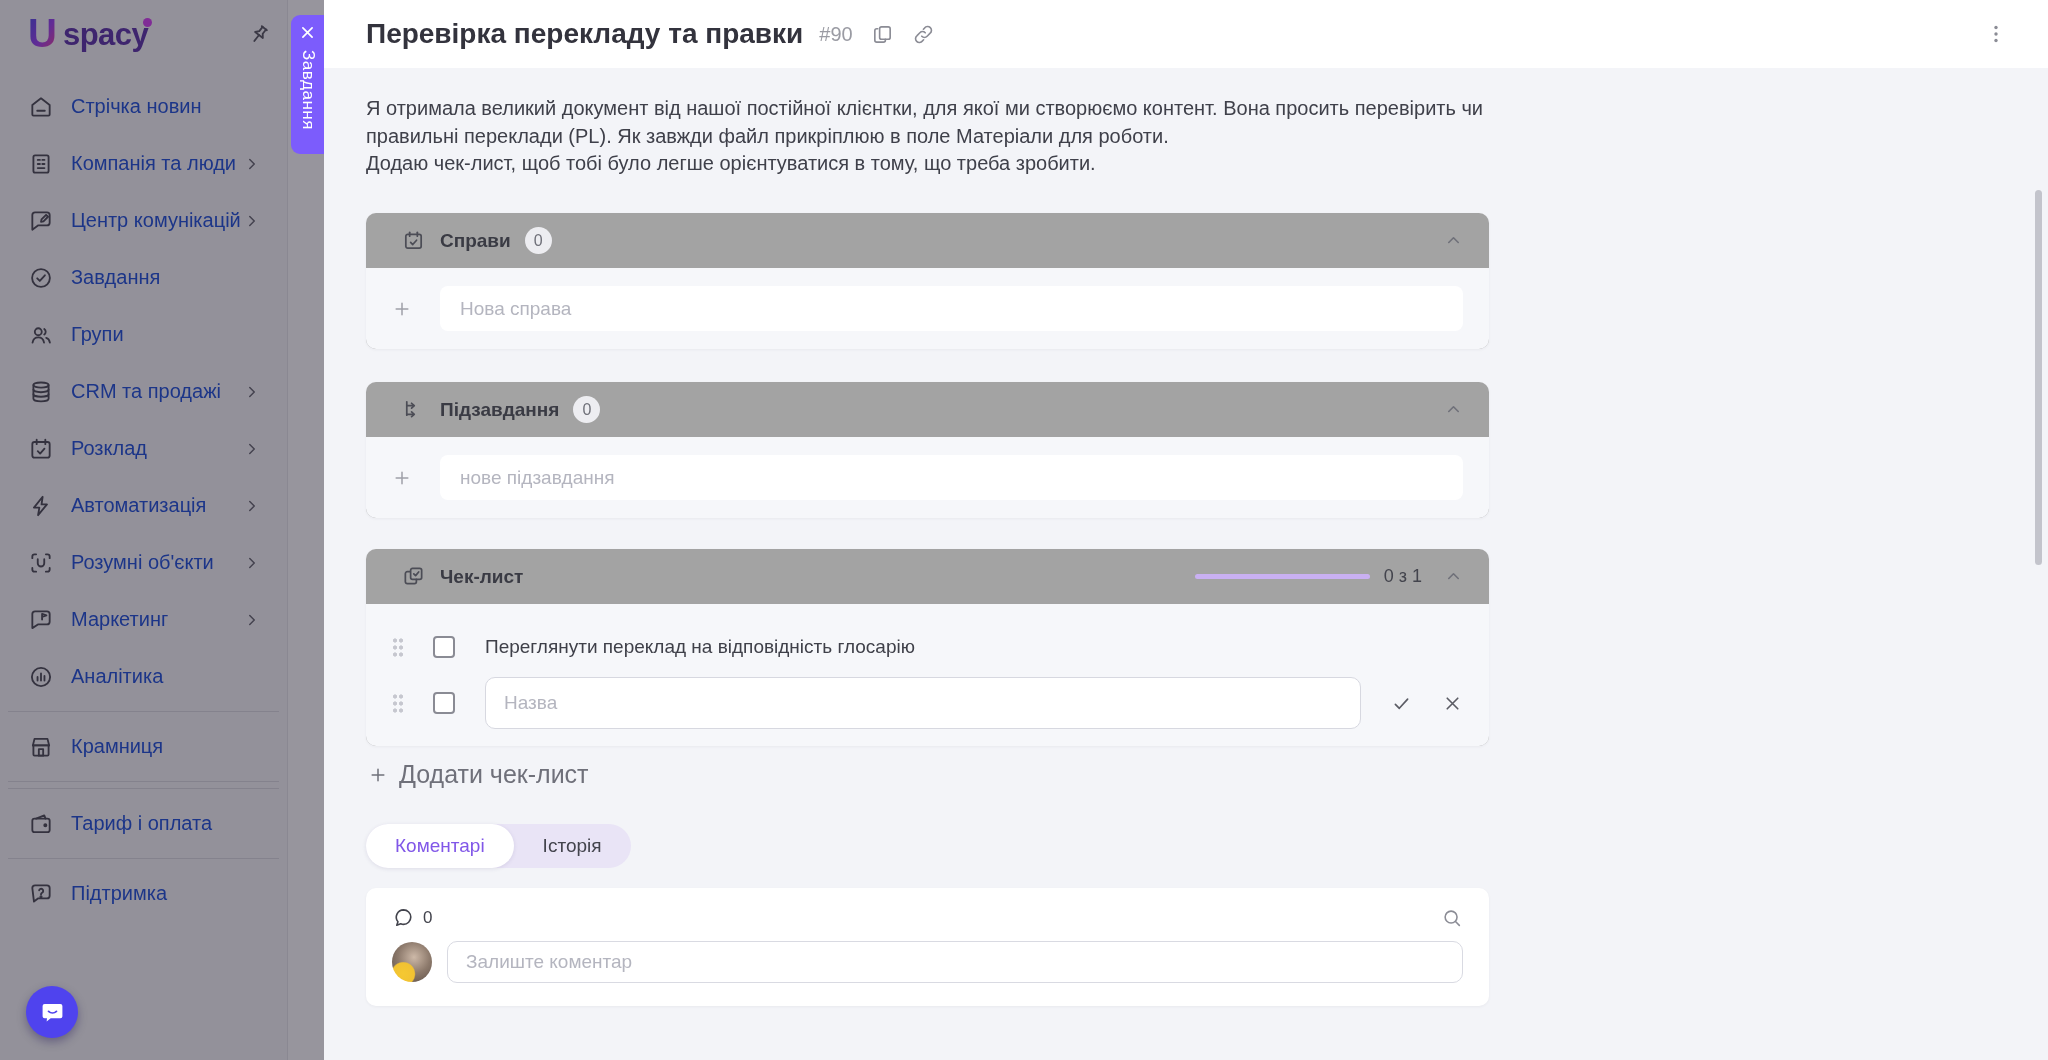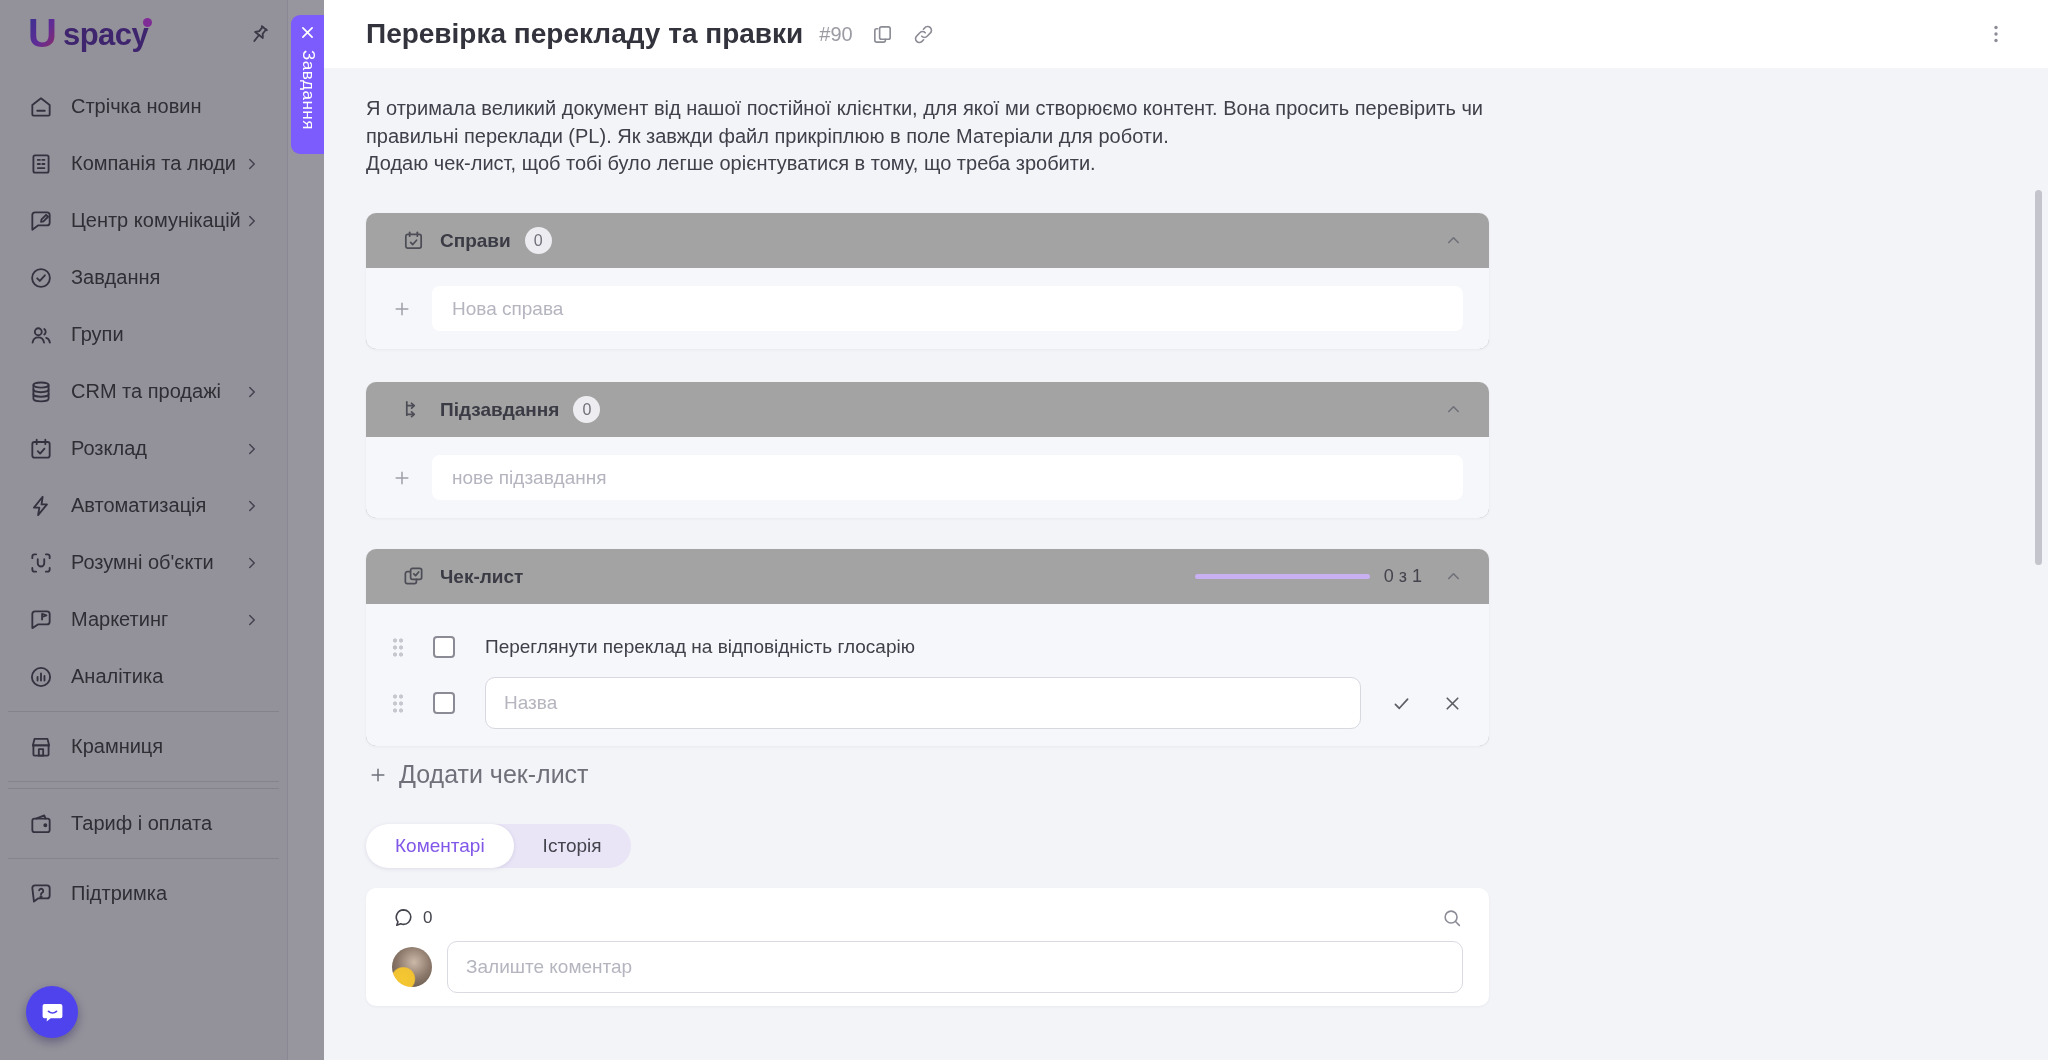--- a/index.html
+++ b/index.html
@@ -19,21 +19,21 @@
   .logo-row { left:28px; top:16px; display:flex; align-items:flex-end; z-index:2; }
   .logo-u { font-size:40px; font-weight:bold; line-height:34px;
     background:linear-gradient(125deg,#5b46e8 10%,#9a3cf0 55%,#e83d9c 95%);
     -webkit-background-clip:text; background-clip:text; color:transparent; position:relative; }
   .logo-dot { position:absolute; right:-4px; top:2px; width:9px; height:9px; border-radius:50%; background:#d23df0; }
   .logo-text { font-size:31px; font-weight:bold; color:#5a30a8; letter-spacing:-0.5px; line-height:31px; margin-left:6px; }
   .pin-btn { left:246px; top:22px; width:26px; height:26px; color:#54545f; z-index:2; }
   .nav { left:0; top:78px; width:287px; z-index:2; }
   .nav-item { height:57px; display:flex; align-items:center; padding:0 26px 0 28px; cursor:pointer; }
   .nav-icon { width:26px; height:26px; color:#474752; flex:0 0 26px; }
-  .nav-label { font-size:20px; color:#404040; margin-left:17px; white-space:nowrap; }
+  .nav-label { font-size:20px; color:#1d4ed8; margin-left:17px; white-space:nowrap; }
   .nav-arrow { margin-left:auto; width:18px; height:18px; color:#64646f; }
   .nav-divider { height:1px; background:#d9d9e0; margin:6px 8px; }
 
   
   .overlay { left:0; top:0; width:324px; height:1060px; background:rgba(28,25,40,0.45); z-index:10; }
 
   
   .chat-fab { left:26px; top:986px; width:52px; height:52px; border-radius:50%; background:#4f43ee;
     z-index:20; display:flex; align-items:center; justify-content:center; box-shadow:0 4px 10px rgba(20,10,80,.35); }
 
@@ -57,21 +57,21 @@
 
   
   .card { position:absolute; left:42px; width:1123px; background:#a3a3a3; border-radius:10px; box-shadow:0 1px 3px rgba(30,30,60,.05); }
   .card-header { height:55px; display:flex; align-items:center; padding:0 26px 0 36px; }
   .card-title { font-size:19px; font-weight:600; color:#3a3b44; margin-left:15px; }
   .count-badge { width:27px; height:27px; border-radius:50%; background:#ededf1; color:#6f7079; font-size:16px;
     display:flex; align-items:center; justify-content:center; margin-left:14px; }
   .sec-icon { width:23px; height:23px; color:#4c4d56; }
   .chev-up { width:19px; height:19px; color:#6f7079; margin-left:auto; cursor:pointer; }
   .card-body { background:#f6f7fa; border-radius:0 0 10px 10px; padding:18px 26px; }
-  .input-row { display:flex; align-items:center; gap:20px; }
+  .input-row { display:flex; align-items:center; gap:28px; }
   .plus-icon { width:20px; height:20px; color:#9fa0a8; cursor:pointer; flex:0 0 20px; }
   .ghost-input { flex:1; height:45px; background:#fff; border-radius:8px; display:flex; align-items:center;
     padding:0 20px; color:#b4b5bf; font-size:19px; cursor:text; }
 
   .card-todos { top:213px; }
   .card-subtasks { top:382px; }
   .card-checklist { top:549px; }
 
   .progress-track { width:175px; height:5px; border-radius:3px; background:#c9b0f2; margin-left:auto; }
   .progress-text { font-size:18px; color:#43444d; margin-left:14px; }
@@ -101,21 +101,21 @@
   .comments-top { display:flex; align-items:center; }
   .bubble-icon { width:23px; height:23px; color:#43444d; }
   .comments-count { font-size:17px; color:#43444d; margin-left:8px; }
   .search-icon { margin-left:auto; width:22px; height:22px; color:#8b8c95; cursor:pointer; }
   .comment-input-row { display:flex; align-items:center; gap:15px; margin-top:12px; }
   .avatar { border-radius:50%; flex-shrink:0; }
   .avatar-valeriia { background:
     radial-gradient(circle at 28% 80%, #f5c832 0%, #f1c232 26%, rgba(0,0,0,0) 29%),
     radial-gradient(circle at 55% 38%, #cdb9a8 0%, #8d7a6c 48%, #57493f 100%); }
   .avatar-alex { background: radial-gradient(circle at 38% 32%, #a8c090 0%, #6d8a64 45%, #3e5a43 100%); }
-  .comment-input { flex:1; height:52px; border:1px solid #d9dae2; border-radius:10px; background:#fff;
+  .comment-input { flex:1; height:42px; border:1px solid #d9dae2; border-radius:10px; background:#fff;
     display:flex; align-items:center; padding:0 18px; color:#b4b5bf; font-size:19px; cursor:text; }
 
   
   .details-panel { position:absolute; left:1217px; top:98px; width:477px; height:817px; background:#fff;
     border-radius:12px; padding:22px 28px; box-shadow:0 1px 3px rgba(30,30,60,.05); overflow:hidden; }
   .details-title { font-size:21px; font-weight:bold; color:#32333c; }
   .status-row { display:flex; align-items:center; gap:12px; margin-top:20px; }
   .status-clock { width:23px; height:23px; color:#f2a33c; }
   .status-text { font-size:19px; color:#43444d; }
   .status-bar { margin-top:14px; height:7px; border-radius:4px; background:#f8cf84; }

